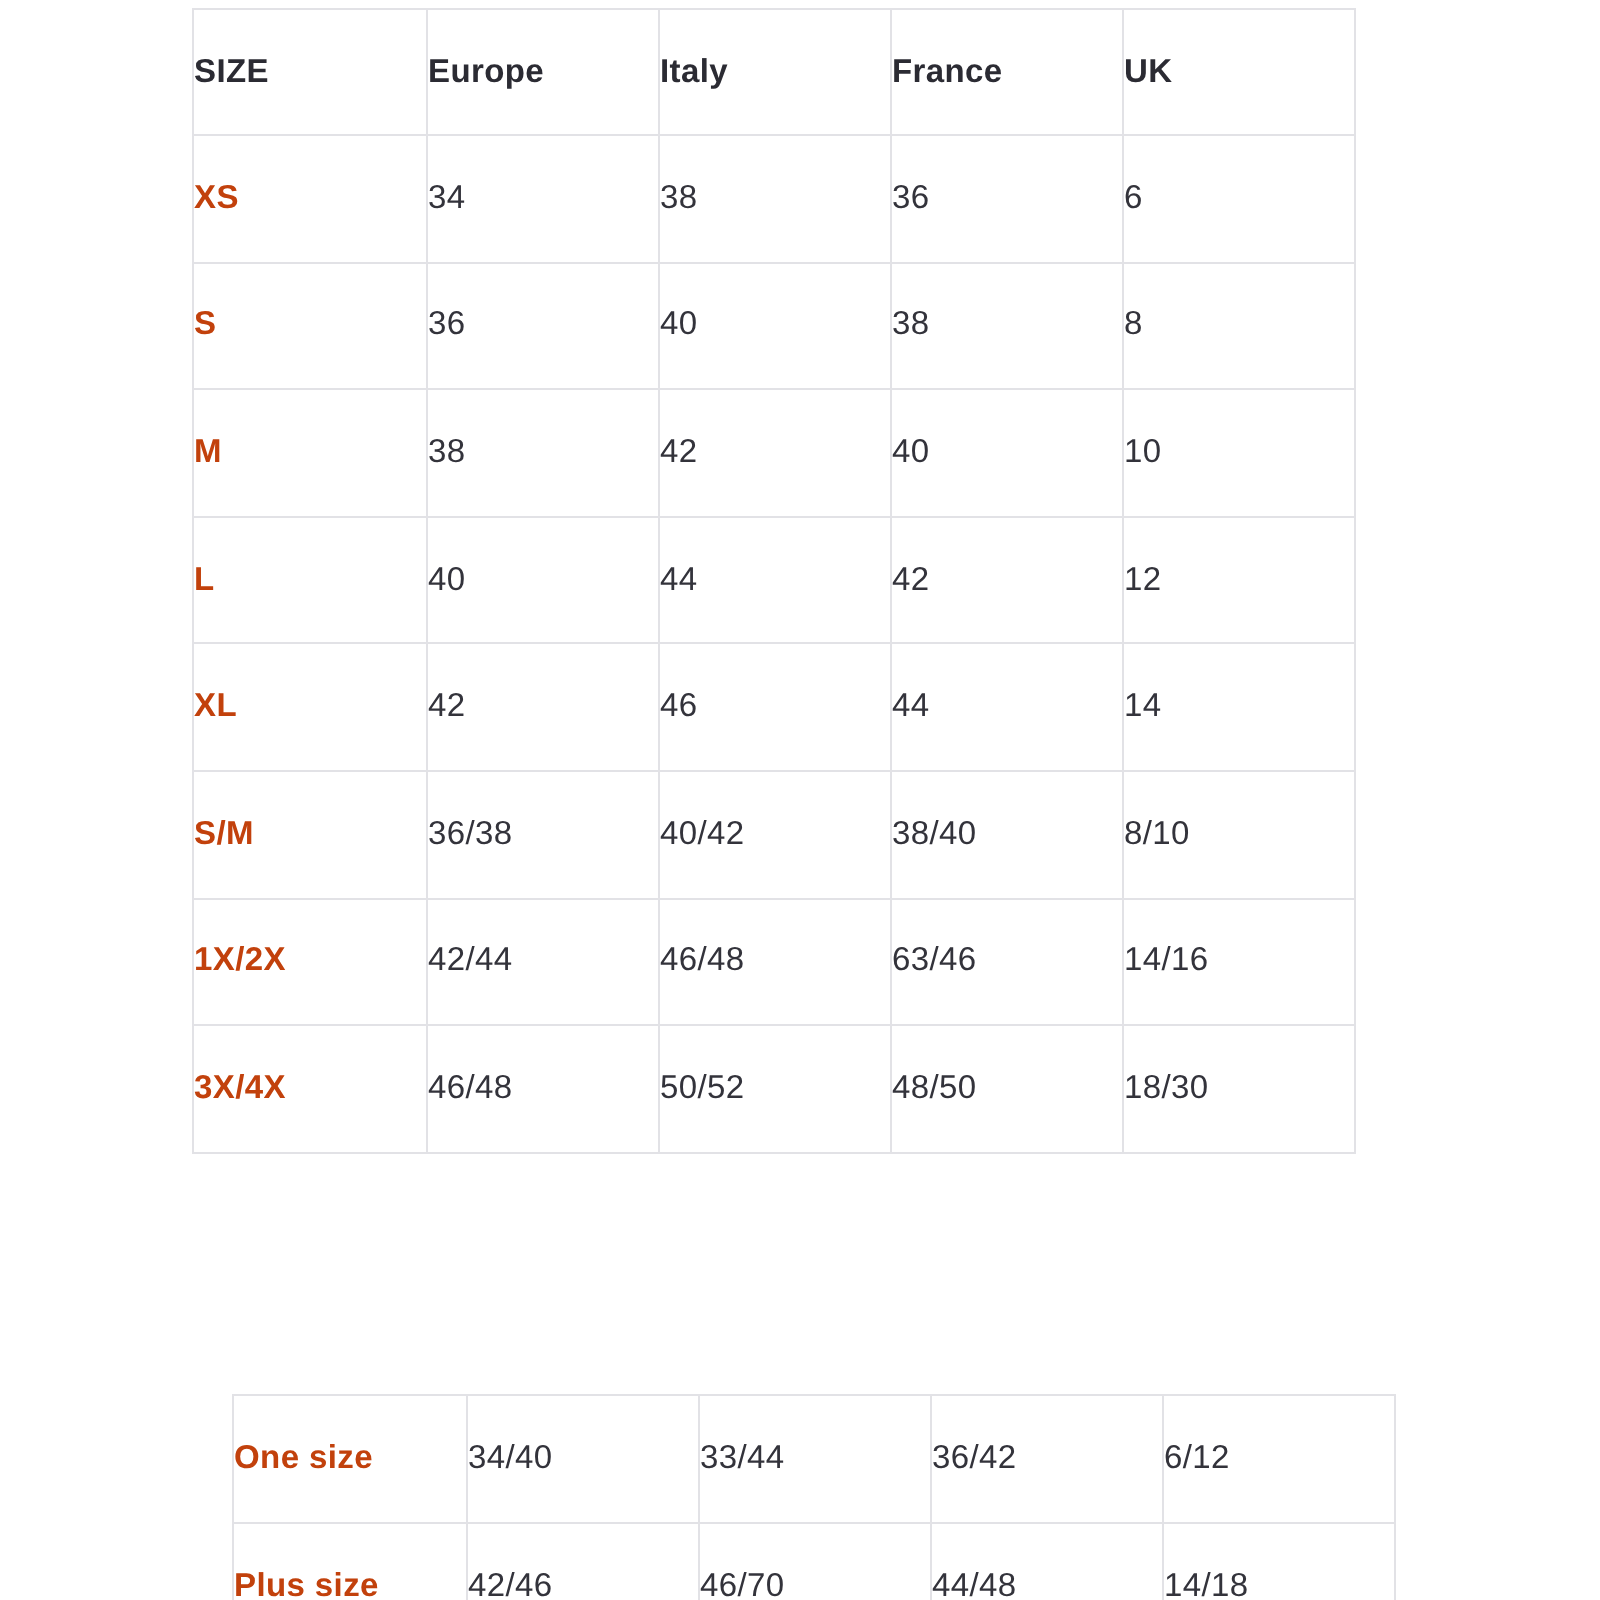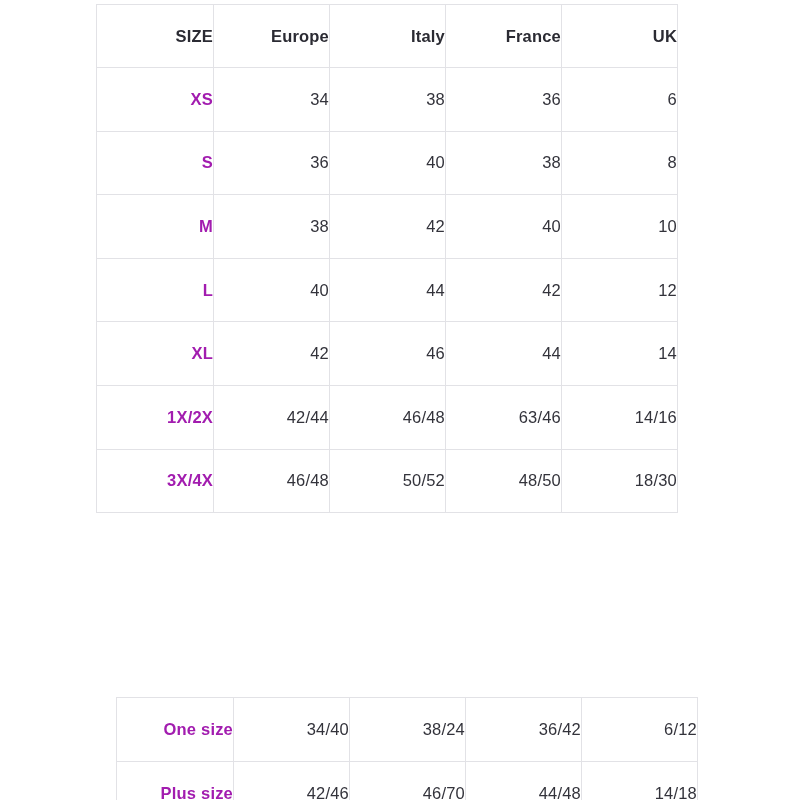--- a/index.html
+++ b/index.html
@@ -30,21 +30,21 @@
   #secondary-table-wrap { top: 697px; margin-left: 20px; }
 
   table.size-table {
     border-collapse: collapse;
     width: 581px;
     table-layout: fixed;
   }
   table.size-table td,
   table.size-table th {
     border: 1px solid #e2e2e6;
-    text-align: right;
+    text-align: left;
     vertical-align: middle;
     padding: 0;
     font-weight: 400;
     font-size: 16.5px;
     color: #33333b;
     letter-spacing: 0.2px;
   }
   
   col.c0 { width: 117px; }
   col.c1 { width: 116px; }
@@ -56,21 +56,21 @@
     height: 62px;
     font-weight: 700;
     font-size: 16.5px;
     color: #2b2b33;
   }
   table.size-table tbody td {
     height: 62.6px;
   }
   table.size-table tbody td.label-cell {
     font-weight: 700;
-    color: #a21caf;
+    color: #c2410c;
   }
   #secondary-table tbody td {
     height: 63px;
   }
   #secondary-table tbody td.label-cell {
     font-weight: 700;
     font-size: 16.5px;
   }
 </style>
 </head>
@@ -126,20 +126,27 @@
           <td>12</td>
         </tr>
         <tr>
           <td class="label-cell">XL</td>
           <td>42</td>
           <td>46</td>
           <td>44</td>
           <td>14</td>
         </tr>
         <tr>
+          <td class="label-cell">S/M</td>
+          <td>36/38</td>
+          <td>40/42</td>
+          <td>38/40</td>
+          <td>8/10</td>
+        </tr>
+        <tr>
           <td class="label-cell">1X/2X</td>
           <td>42/44</td>
           <td>46/48</td>
           <td>63/46</td>
           <td>14/16</td>
         </tr>
         <tr>
           <td class="label-cell">3X/4X</td>
           <td>46/48</td>
           <td>50/52</td>
@@ -156,21 +163,21 @@
         <col class="c0">
           <col class="c1">
           <col class="c2">
           <col class="c3">
           <col class="c4">
       </colgroup>
       <tbody>
         <tr>
           <td class="label-cell">One size</td>
           <td>34/40</td>
-          <td>38/24</td>
+          <td>33/44</td>
           <td>36/42</td>
           <td>6/12</td>
         </tr>
         <tr>
           <td class="label-cell">Plus size</td>
           <td>42/46</td>
           <td>46/70</td>
           <td>44/48</td>
           <td>14/18</td>
         </tr>

